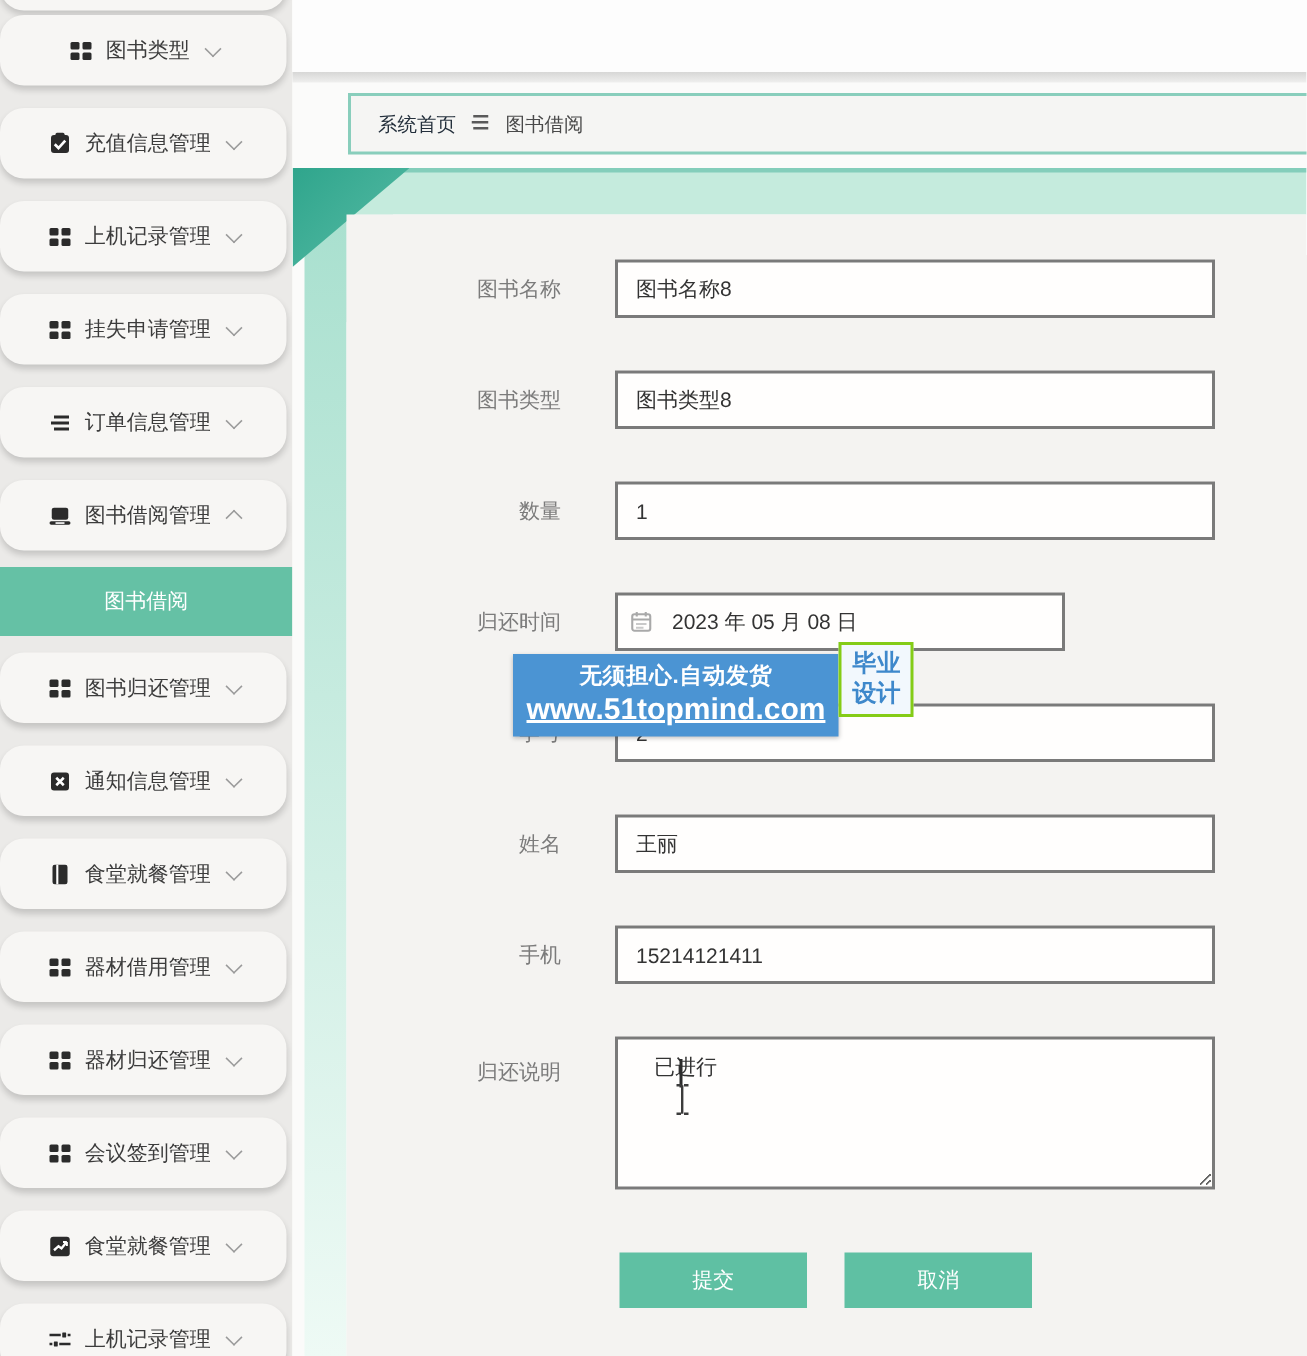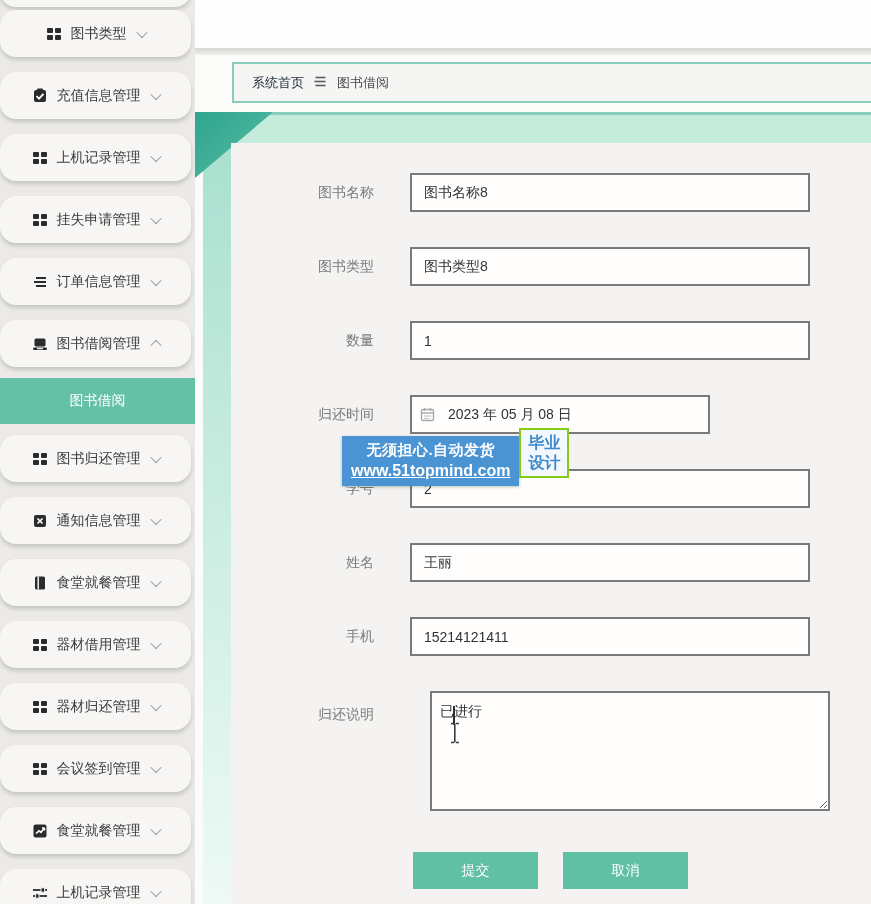--- a/index.html
+++ b/index.html
@@ -55,33 +55,33 @@
 
   .form-row { display:flex; margin-bottom:35px; }
   .row-label { width:143px; text-align:right; color:#7b7b7b; font-size:14px;
     line-height:39px; flex:none; }
   .form-row.ta .row-label { line-height:1.3; padding-top:14px; }
   .row-field { margin-left:36px; position:relative; }
   .inp { width:400px; height:39px; border:2px solid #7a7a7a; background:#fffefd;
     font-size:14px; color:#333; padding:0 12px; font-family:inherit; outline:none; }
   .inp.date { width:300px; padding-left:36px; }
   .cal-icon { position:absolute; left:10px; top:12px; pointer-events:none; }
-  textarea.inp { width:400px; height:120px; padding:8px 8px; resize:both;
-    line-height:1.5;margin-left:20px; }
+  textarea.inp { width:400px; height:102px; padding:8px 24px; resize:both;
+    line-height:1.5; }
   .btn-row { display:flex; gap:25px; padding-left:182px; margin-top:37px; }
   .btn { width:125px; height:37px; border:none; background:#5fc0a3; color:#fff;
     font-size:14px; font-family:inherit; cursor:pointer; }
 
   
   .watermark { position:absolute; left:147px; top:428px; display:flex;
     align-items:flex-start; z-index:5; }
   .wm-left { margin-top:8px; background:#4b94d3; color:#fff; font-weight:bold;
     text-align:center; padding:5px 9px 6px; box-shadow:0 1px 3px rgba(0,0,0,.25); }
   .wm-line1 { font-size:15px; letter-spacing:.5px; }
-  .wm-line2 { font-size:16px; text-decoration:underline; margin-top:2px; }
+  .wm-line2 { font-size:20px; text-decoration:underline; margin-top:2px; }
   .wm-badge { background:#f2f8fd; border:2px solid #84cc16; color:#3e88cb;
     font-weight:bold; font-size:16px; line-height:1.25; padding:3px 7px;
     text-align:center; }
 
   
   .text-caret { position:absolute; left:258px; top:706px; width:2px; height:19px;
     background:#2c2c2c; z-index:6; }
   .ibeam { position:absolute; left:254px; top:722px; z-index:6; }
 </style>
 </head>

